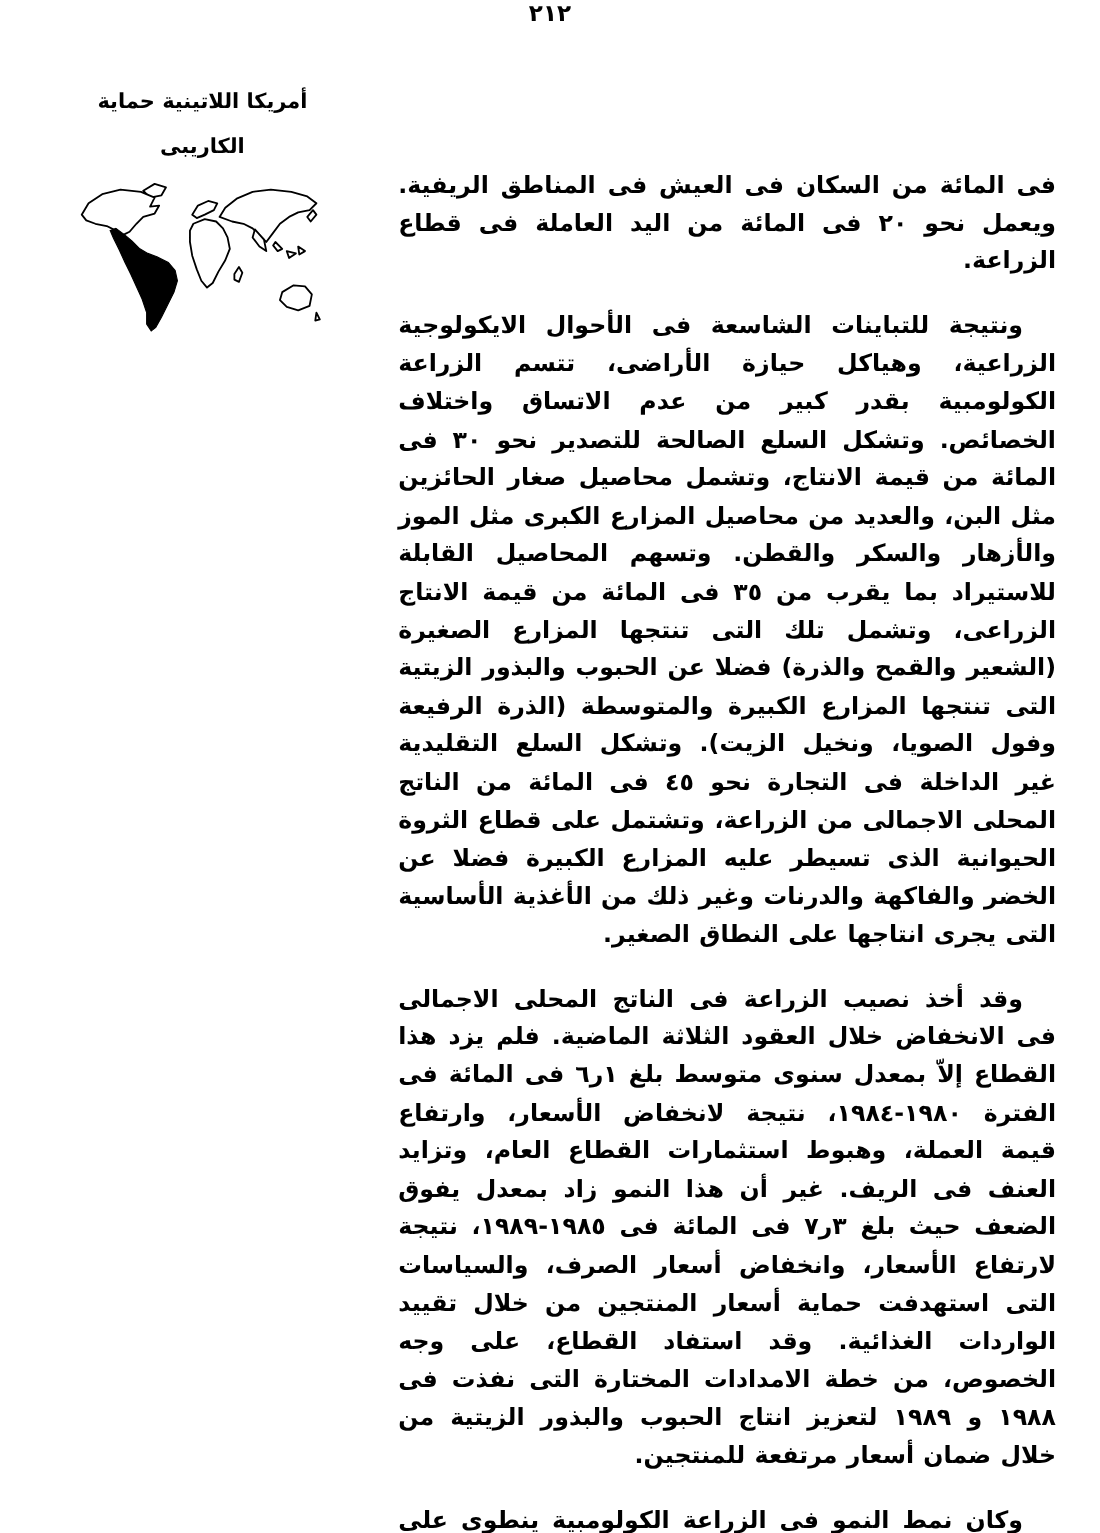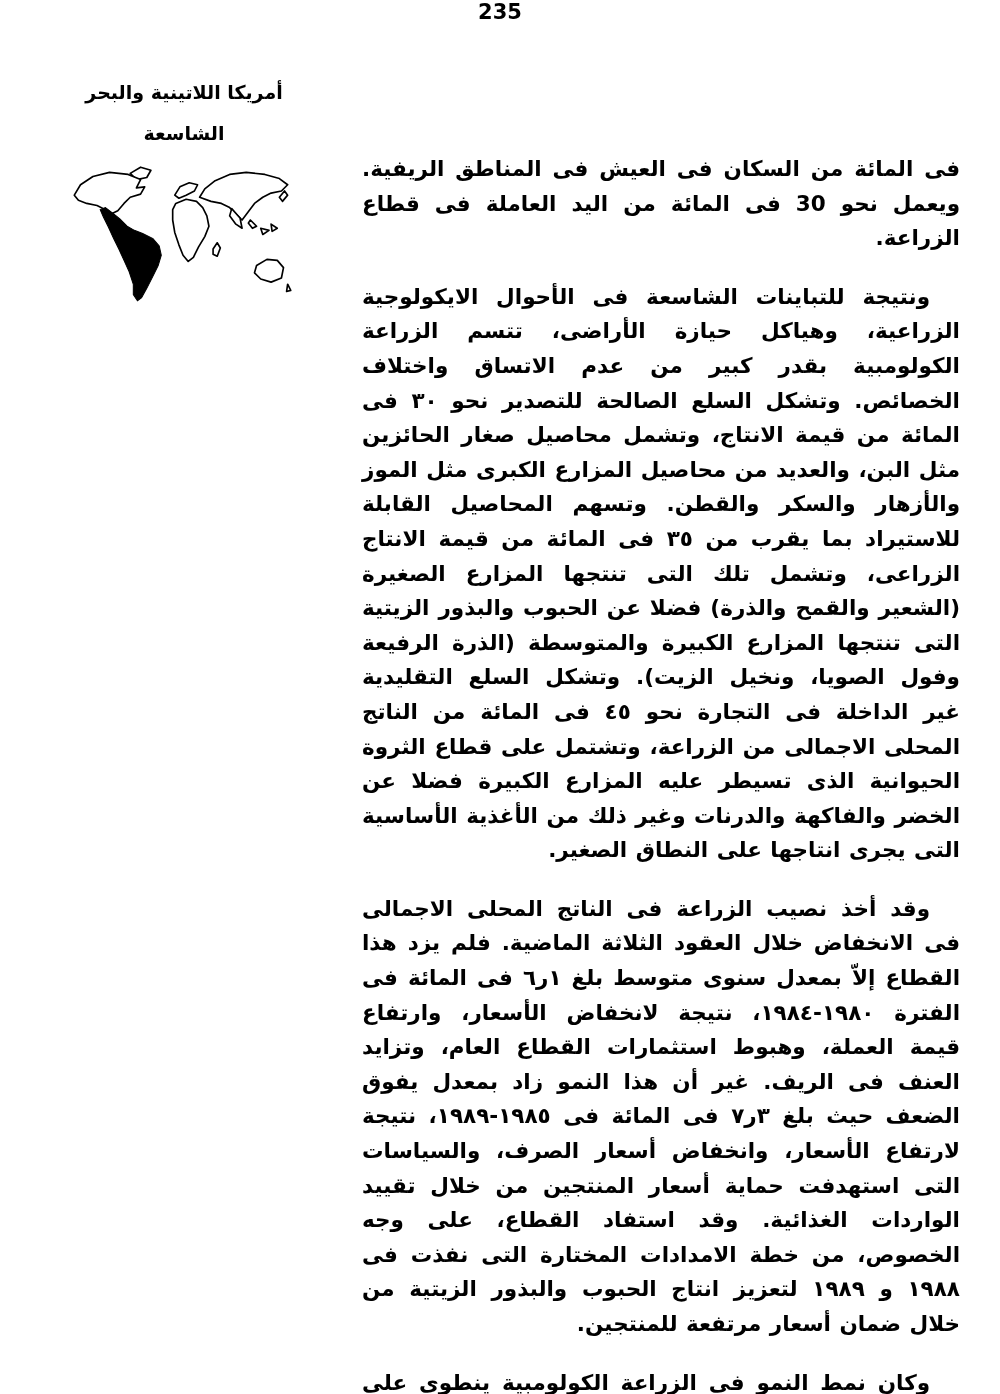--- a/index.html
+++ b/index.html
@@ -41,26 +41,26 @@
     word-spacing:1px;
   }
   .text-column p { margin:0; padding:0; }
   .text-column p.indent { text-indent:30px;margin-top:24px; }
 </style>
 </head>
 <body>
 
 <div class="page">
 
-  <div class="page-number">235</div>
+  <div class="page-number">٢١٢</div>
 
   <aside class="sidebar">
     <div class="region-title">
-      <div>أمريكا اللاتينية والبحر</div>
-      <div>الشاسعة</div>
+      <div>أمريكا اللاتينية حماية</div>
+      <div>الكاريبى</div>
     </div>
 
     <div class="map-wrap">
       <svg width="228" height="145" viewBox="0 0 220 140">
         <g fill="#ffffff" stroke="#000000" stroke-width="1.6" stroke-linejoin="round">
 
           <path d="M60,11 L70,5 L80,8 L76,15 L66,17 Z"></path>
 
           <path d="M6,32 L12,22 L24,14 L40,10 L58,12 L70,17 L66,25 L74,24 L70,31 L60,34 L54,40 L48,47 L42,50 L36,46 L28,42 L18,40 L10,37 Z"></path>
 
@@ -84,19 +84,19 @@
 
           <path d="M212,118 l3,6 l-4,1 z"></path>
         </g>
 
         <path fill="#000000" stroke="#000000" stroke-width="1" d="M31,46 L36,44 L44,50 L50,55 L57,62 L64,66 L72,69 L82,74 L88,81 L90,90 L87,100 L82,110 L76,122 L71,131 L67,134 L63,128 L63,118 L59,106 L54,95 L49,84 L44,74 L39,63 L34,53 Z"></path>
       </svg>
     </div>
   </aside>
 
   <main class="text-column">
-    <p>فى المائة من السكان فى العيش فى المناطق الريفية. ويعمل نحو 30 فى المائة من اليد العاملة فى قطاع الزراعة.</p>
+    <p>فى المائة من السكان فى العيش فى المناطق الريفية. ويعمل نحو ٢٠ فى المائة من اليد العاملة فى قطاع الزراعة.</p>
     <p class="indent">ونتيجة للتباينات الشاسعة فى الأحوال الايكولوجية الزراعية، وهياكل حيازة الأراضى، تتسم الزراعة الكولومبية بقدر كبير من عدم الاتساق واختلاف الخصائص. وتشكل السلع الصالحة للتصدير نحو ٣٠ فى المائة من قيمة الانتاج، وتشمل محاصيل صغار الحائزين مثل البن، والعديد من محاصيل المزارع الكبرى مثل الموز والأزهار والسكر والقطن. وتسهم المحاصيل القابلة للاستيراد بما يقرب من ٣٥ فى المائة من قيمة الانتاج الزراعى، وتشمل تلك التى تنتجها المزارع الصغيرة (الشعير والقمح والذرة) فضلا عن الحبوب والبذور الزيتية التى تنتجها المزارع الكبيرة والمتوسطة (الذرة الرفيعة وفول الصويا، ونخيل الزيت). وتشكل السلع التقليدية غير الداخلة فى التجارة نحو ٤٥ فى المائة من الناتج المحلى الاجمالى من الزراعة، وتشتمل على قطاع الثروة الحيوانية الذى تسيطر عليه المزارع الكبيرة فضلا عن الخضر والفاكهة والدرنات وغير ذلك من الأغذية الأساسية التى يجرى انتاجها على النطاق الصغير.</p>
     <p class="indent">وقد أخذ نصيب الزراعة فى الناتج المحلى الاجمالى فى الانخفاض خلال العقود الثلاثة الماضية. فلم يزد هذا القطاع إلاّ بمعدل سنوى متوسط بلغ ١ر٦ فى المائة فى الفترة ١٩٨٠-١٩٨٤، نتيجة لانخفاض الأسعار، وارتفاع قيمة العملة، وهبوط استثمارات القطاع العام، وتزايد العنف فى الريف. غير أن هذا النمو زاد بمعدل يفوق الضعف حيث بلغ ٣ر٧ فى المائة فى ١٩٨٥-١٩٨٩، نتيجة لارتفاع الأسعار، وانخفاض أسعار الصرف، والسياسات التى استهدفت حماية أسعار المنتجين من خلال تقييد الواردات الغذائية. وقد استفاد القطاع، على وجه الخصوص، من خطة الامدادات المختارة التى نفذت فى ١٩٨٨ و ١٩٨٩ لتعزيز انتاج الحبوب والبذور الزيتية من خلال ضمان أسعار مرتفعة للمنتجين.</p>
     <p class="indent">وكان نمط النمو فى الزراعة الكولومبية ينطوى على استخدام الأرض ورأس المال بصورة أكثر كثافة من اليد العاملة. فلم تزد فرص العمل فى الزراعة زيادة كبيرة منذ الستينات، وذلك نتيجة للسياسات الموجهة نحو تعزيز القطاعات الفرعية للثروة الحيوانية وعمليات الزراعة الكبيرة</p>
   </main>
 
 </div>
 
 </body></html>

